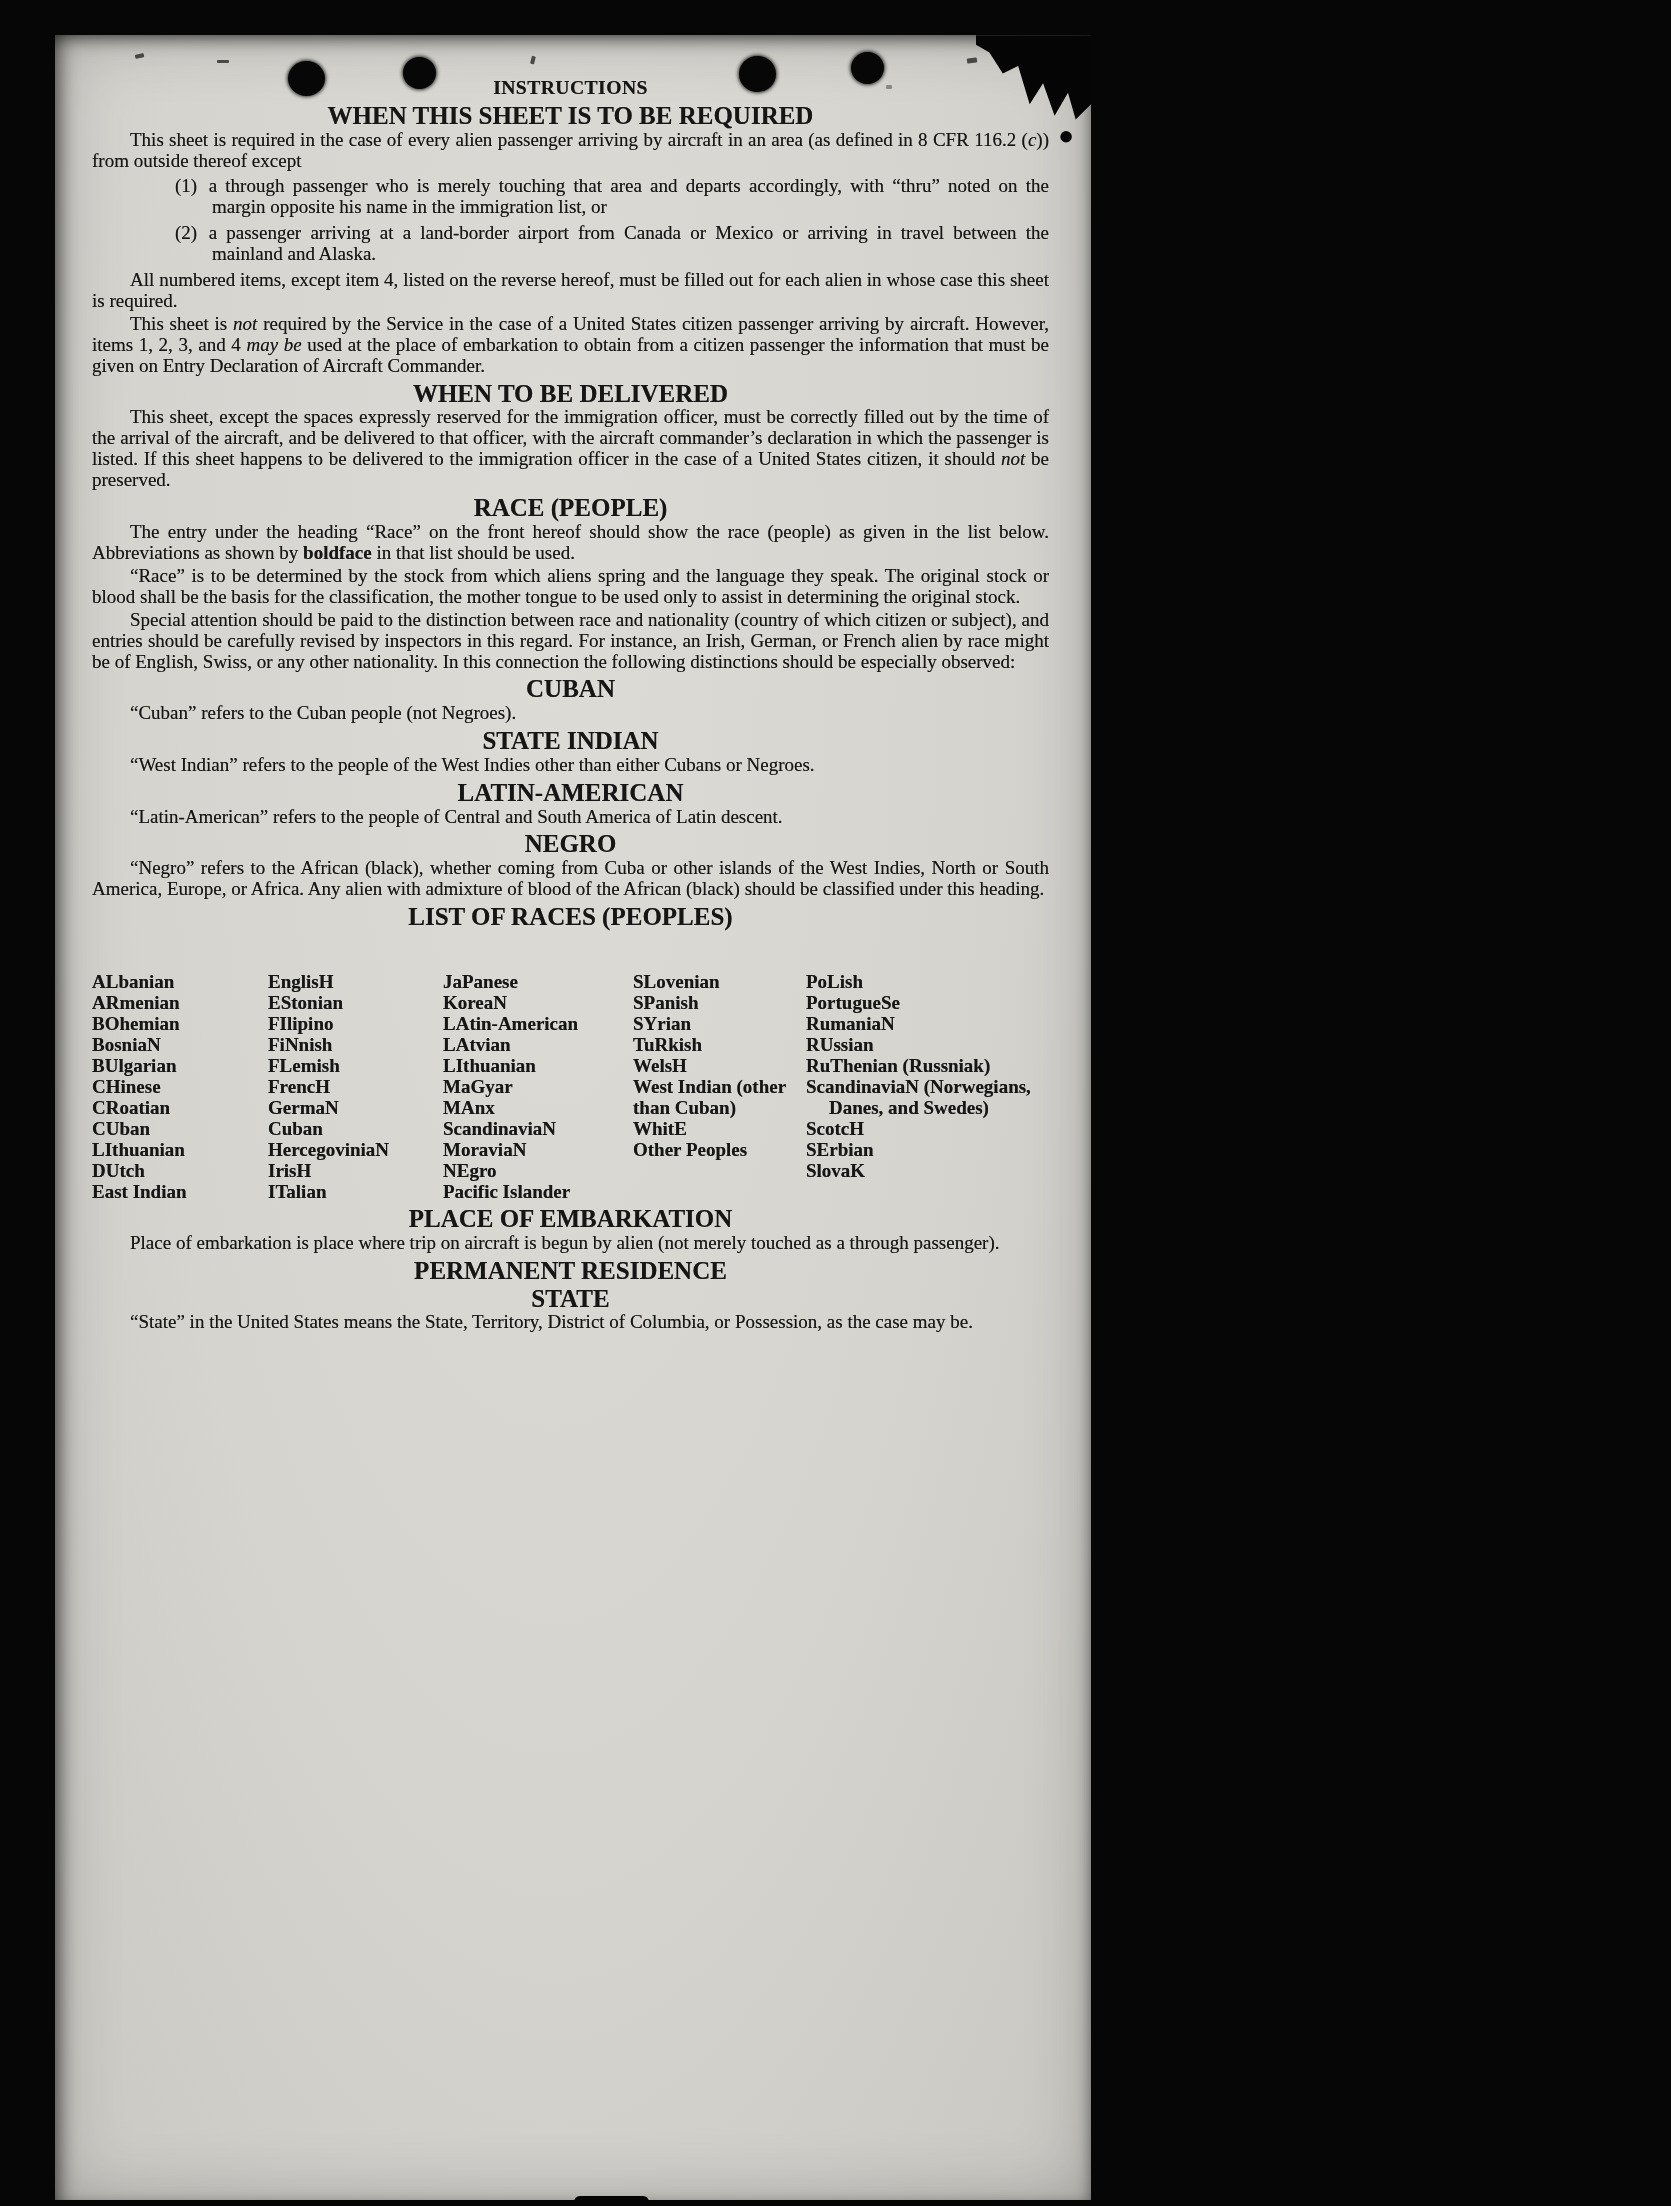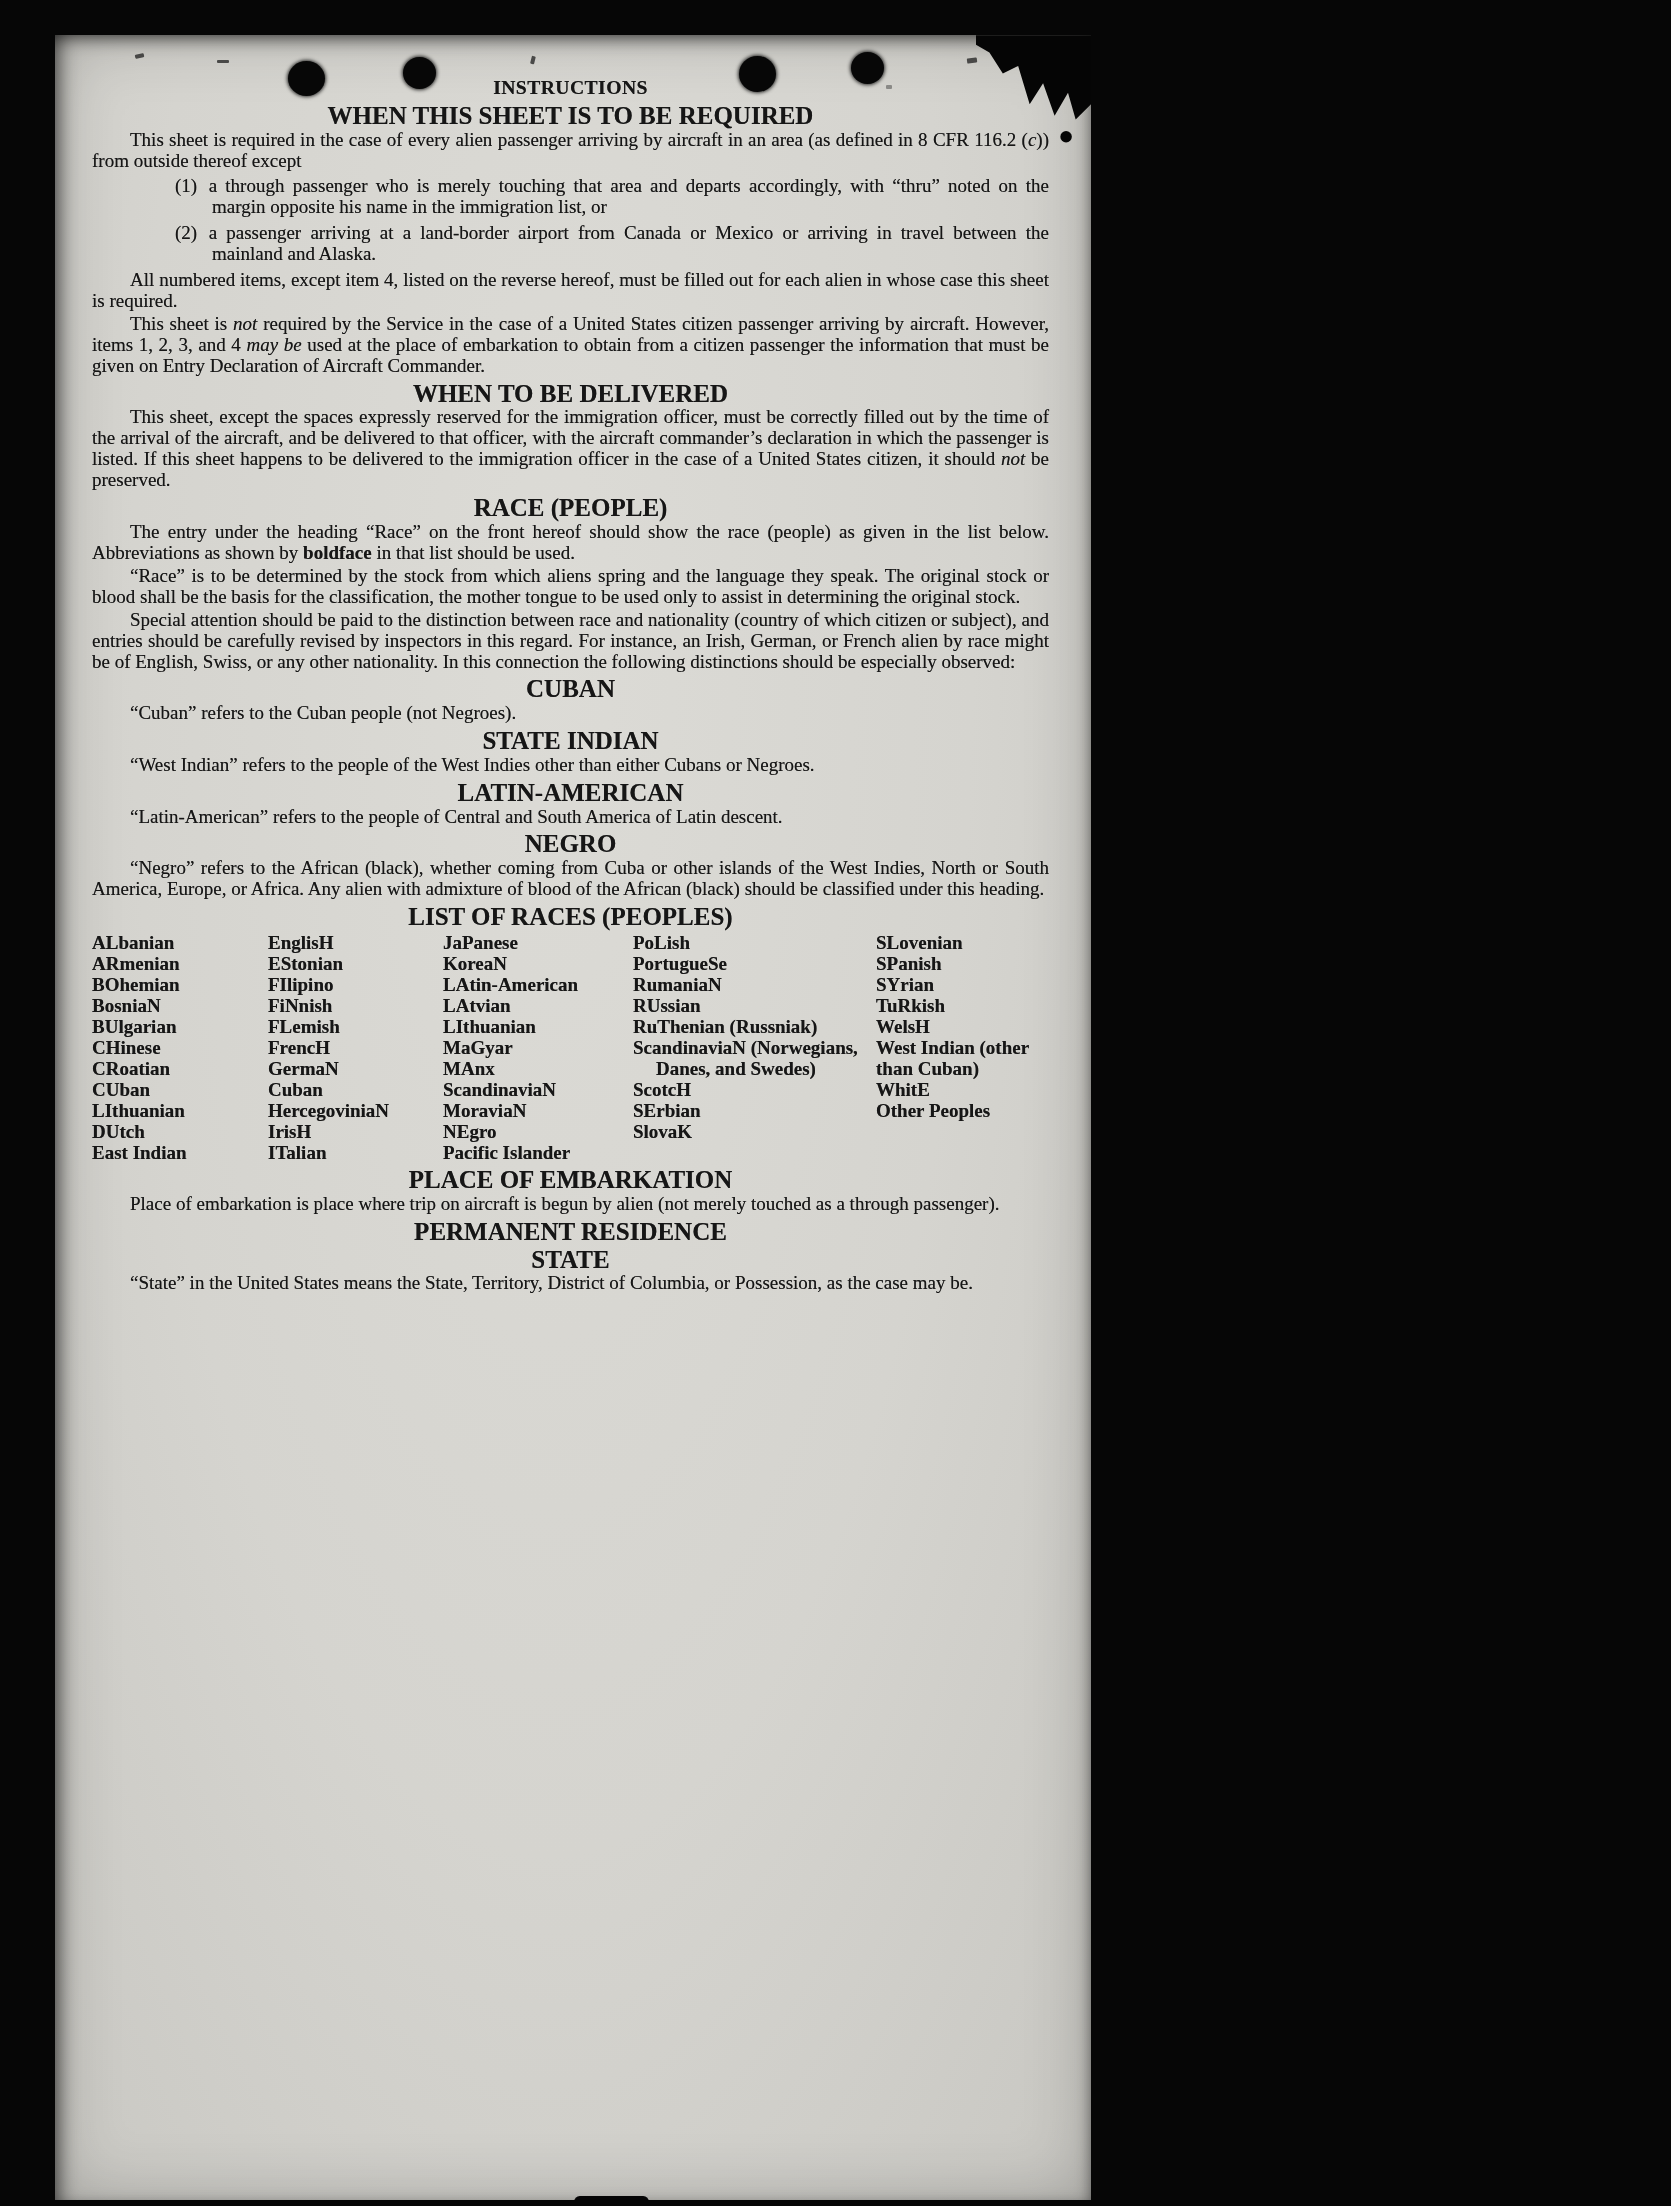--- a/index.html
+++ b/index.html
@@ -47,21 +47,21 @@
     padding-left:120px;
     text-indent:-37px;
     text-align:justify;
   }
   .numbered .num { margin-right:11.5px; }
   .races {
     display:flex;
     margin:4.8px 0 1.9px 0;
     text-align:left;
   }
-  .race-col { flex:0 0 auto; }
+  .race-col { flex:0 0 auto;margin-top:39px; }
   .race-col.col1 { width:176px; }
   .race-col.col2 { width:175px; }
   .race-col.col3 { width:190px; }
   .race-col.col4 { width:243px; }
   .race-col.col5 { flex:1 1 auto; width:auto; }
   .race-item {
     font-weight:bold;
     line-height:21px;
     text-indent:0;
   }
@@ -151,41 +151,41 @@
             <div class="race-item">LAtin-American</div>
             <div class="race-item">LAtvian</div>
             <div class="race-item">LIthuanian</div>
             <div class="race-item">MaGyar</div>
             <div class="race-item">MAnx</div>
             <div class="race-item">ScandinaviaN</div>
             <div class="race-item">MoraviaN</div>
             <div class="race-item">NEgro</div>
             <div class="race-item">Pacific Islander</div>
           </div>
+          <div class="race-col col5">
+            <div class="race-item">SLovenian</div>
+            <div class="race-item">SPanish</div>
+            <div class="race-item">SYrian</div>
+            <div class="race-item">TuRkish</div>
+            <div class="race-item">WelsH</div>
+            <div class="race-item">West Indian (other than Cuban)</div>
+            <div class="race-item">WhitE</div>
+            <div class="race-item">Other Peoples</div>
+          </div>
           <div class="race-col col4">
             <div class="race-item">PoLish</div>
             <div class="race-item">PortugueSe</div>
             <div class="race-item">RumaniaN</div>
             <div class="race-item">RUssian</div>
             <div class="race-item">RuThenian (Russniak)</div>
             <div class="race-item">ScandinaviaN (Norwegians, Danes, and Swedes)</div>
             <div class="race-item">ScotcH</div>
             <div class="race-item">SErbian</div>
             <div class="race-item">SlovaK</div>
           </div>
-          <div class="race-col col5">
-            <div class="race-item">SLovenian</div>
-            <div class="race-item">SPanish</div>
-            <div class="race-item">SYrian</div>
-            <div class="race-item">TuRkish</div>
-            <div class="race-item">WelsH</div>
-            <div class="race-item">West Indian (other than Cuban)</div>
-            <div class="race-item">WhitE</div>
-            <div class="race-item">Other Peoples</div>
-          </div>
         </div>
         <div class="h2">PLACE OF EMBARKATION</div>
         <p class="para"><span>Place of embarkation is place where trip on aircraft is begun by alien (not merely touched as a through passenger).</span></p>
         <div class="h2">PERMANENT RESIDENCE</div>
         <div class="h2">STATE</div>
         <p class="para"><span>“State” in the United States means the State, Territory, District of Columbia, or Possession, as the case may be.</span></p>
       </div>
   </div>
 
   <div class="punch-hole" style="left:288px; top:61px; width:37px; height:35px;"></div>

